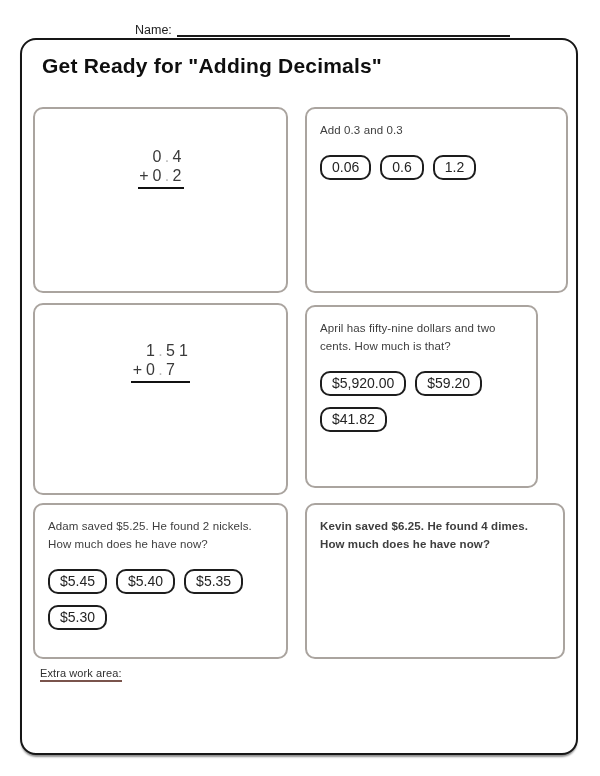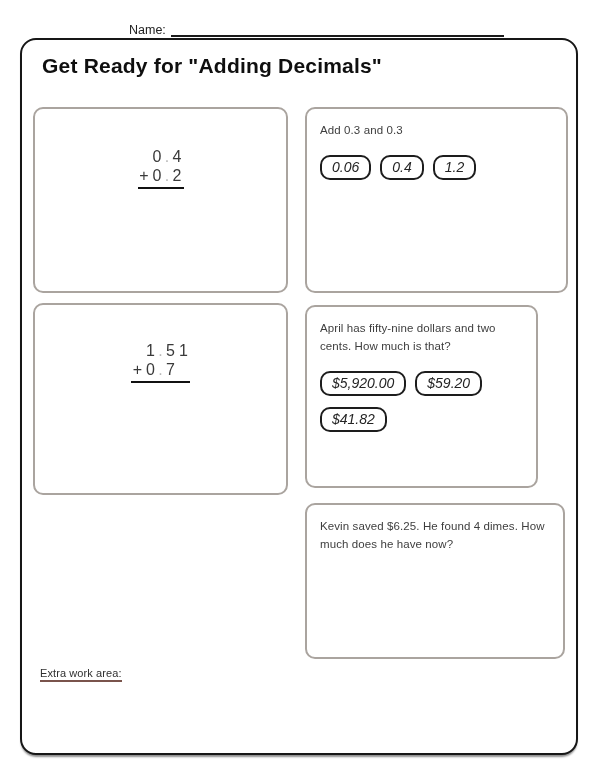--- a/index.html
+++ b/index.html
@@ -1,21 +1,21 @@
 <!DOCTYPE html>
 <html><head>
 <meta charset="utf-8">
 <style>
   html,body{margin:0;padding:0;background:#ffffff;}
   .page{
     position:relative;width:600px;height:776px;background:#fff;overflow:hidden;
     font-family:"Liberation Sans","DejaVu Sans",sans-serif;color:#3e3e3e;
   }
   
-  .name-row{position:absolute;left:129px;top:19px;white-space:nowrap;}
+  .name-row{position:absolute;left:135px;top:19px;white-space:nowrap;}
   .name-label{font-size:12.5px;color:#222;vertical-align:bottom;}
   .name-line{display:inline-block;width:333px;height:13px;margin-left:5px;
     border-bottom:2px solid #1a1a1a;vertical-align:bottom;}
   
   .sheet{
     position:absolute;left:20px;top:38px;width:558px;height:717px;box-sizing:border-box;
     border:2.5px solid #171717;border-radius:16px;background:#fff;
     box-shadow:0 3px 2px -1px rgba(0,0,0,0.45);
   }
   .title{
@@ -25,30 +25,29 @@
   
   .box{
     position:absolute;box-sizing:border-box;background:#fff;
     border:2px solid #aaa49f;border-radius:10px;padding:12px 13px;
   }
   .box1{left:11px;top:67px;width:255px;height:186px;text-align:center;padding-top:38px;}
   .box2{left:283px;top:67px;width:263px;height:186px;}
   .box3{left:11px;top:263px;width:255px;height:192px;text-align:center;padding-top:36px;}
   .box4{left:283px;top:265px;width:233px;height:183px;}
   .box5{left:11px;top:463px;width:255px;height:156px;}
-  .box6{left:283px;top:463px;width:260px;height:156px;}
+  .box6{left:283px;top:463px;width:260px;height:156px;font-weight:bold;}
   
   .question{font-size:11.5px;line-height:18px;color:#3e3e3e;letter-spacing:0.1px;}
   
   .choices{display:flex;flex-wrap:wrap;gap:11px 9px;margin-top:16px;}
   .pill{
     font-family:inherit;font-size:14px;color:#242424;background:#fff;
     border:2.5px solid #1d1d1d;border-radius:10px;padding:2px 10px;line-height:17px;
     cursor:pointer;
-    font-style:italic;
   }
   
   .math{display:inline-block;text-align:left;}
   .math-row{display:flex;height:19px;}
   .mcell{width:13px;text-align:center;font-size:16px;line-height:19px;color:#3a3a3a;}
   .mcell.dot{width:7px;color:#b8b8b8;}
   .math-line{border-top:2px solid #111;margin-top:2px;}
   
   .extra{
     position:absolute;left:18px;top:627px;font-size:11px;font-weight:400;color:#2f2f2f;
@@ -80,21 +79,21 @@
             <span class="mcell dot">.</span>
             <span class="mcell">2</span>
           </div><div class="math-line"></div></div>
     </div>
 
     <div class="box box2">
       <div class="question">Add 0.3 and 0.3</div>
       <div class="choices">
 
       <button class="pill">0.06</button>
-          <button class="pill">0.4</button>
+          <button class="pill">0.6</button>
           <button class="pill">1.2</button>
         </div>
     </div>
 
     <div class="box box3">
       <div class="math"><div class="math-row">
             <span class="mcell"></span>
             <span class="mcell">1</span>
             <span class="mcell dot">.</span>
             <span class="mcell">5</span>
@@ -111,20 +110,30 @@
     <div class="box box4">
       <div class="question">April has fifty-nine dollars and two cents. How much is that?</div>
       <div class="choices">
 
       <button class="pill">$5,920.00</button>
           <button class="pill">$59.20</button>
           <button class="pill">$41.82</button>
         </div>
     </div>
 
+    <div class="box box5">
+      <div class="question">Adam saved $5.25. He found 2 nickels. How much does he have now?</div>
+      <div class="choices">
+
+      <button class="pill">$5.45</button>
+          <button class="pill">$5.40</button>
+          <button class="pill">$5.35</button>
+          <button class="pill">$5.30</button>
+        </div>
+    </div>
 
     <div class="box box6">
       <div class="question">Kevin saved $6.25. He found 4 dimes. How much does he have now?</div>
       <div class="choices">
         
       </div>
     </div>
 
     <div class="extra">Extra work area:</div>
 

